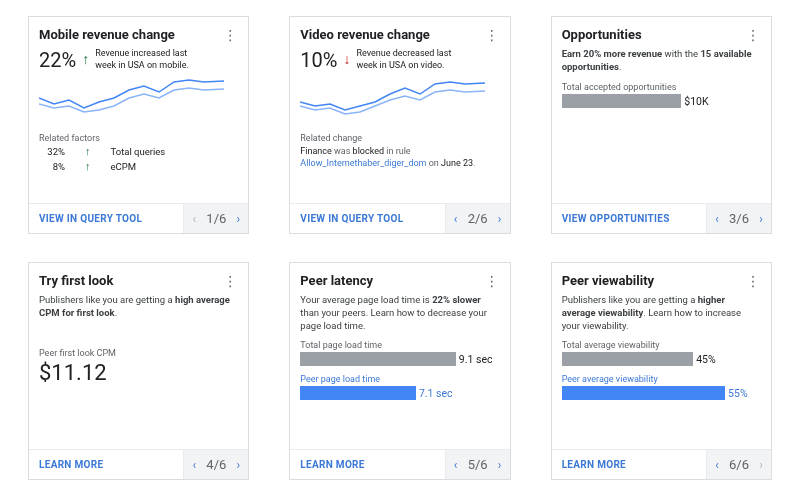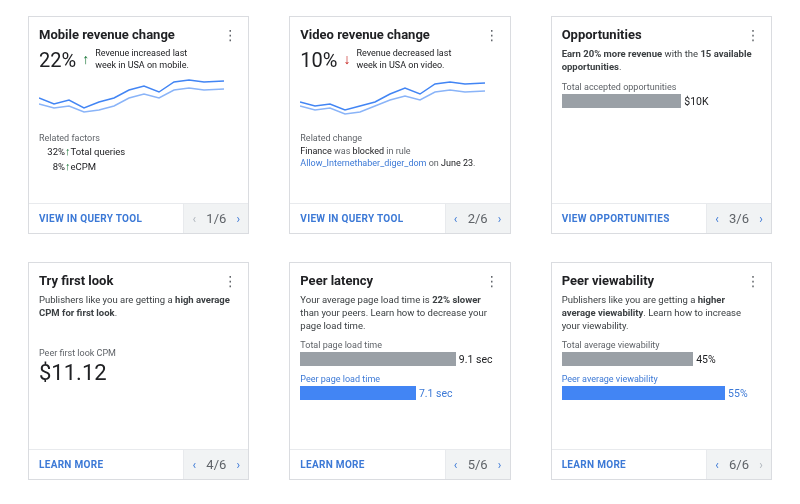--- a/index.html
+++ b/index.html
@@ -53,21 +53,21 @@
   }
   .big-pct { font-size: 20px; font-weight: 400; }
   .arrow-up { color: #137333; font-size: 14px; position: relative; top: 3px; }
   .arrow-down { color: #c5221f; font-size: 14px; position: relative; top: 3px; }
   .metric-desc { font-size: 9px; line-height: 1.3; color: #202124; flex: 1; }
   .chart { margin: 4px 0 4px 0; }
   .label-sm { font-size: 9px; color: #5f6368; }
   .factor-row {
     display: flex;
     align-items: center;
-    gap: 0;
+    gap: 20px;
     font-size: 9.5px;
     margin-top: 2px;
   }
   .factor-pct { min-width: 26px; text-align: right; }
   .related-change { font-size: 9px; color: #5f6368; line-height: 1.35; margin-top: 2px;}
   .related-change .hl { color: #202124; }
   .related-change .rule { color: #3c79d6; }
   .opp-desc { font-size: 9.5px; color: #3c4043; line-height: 1.35; }
   .opp-desc b { font-weight: 700; }
   .bar-block { margin-top: 8px; }

